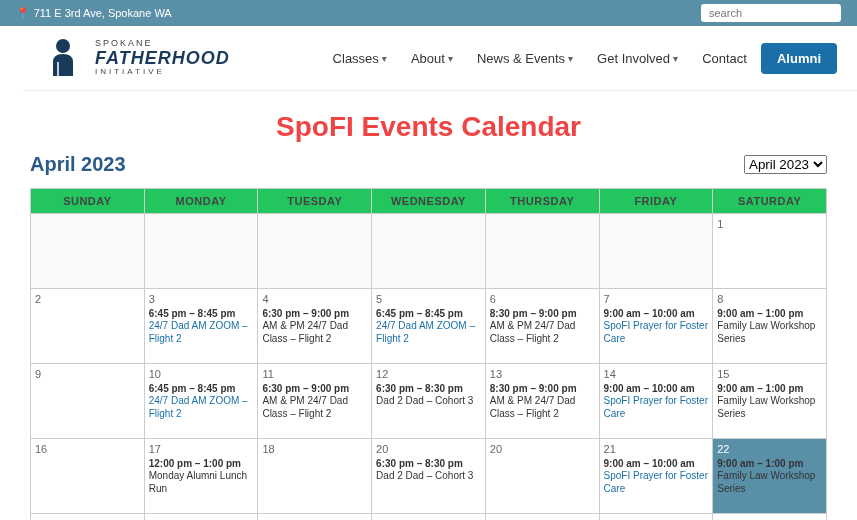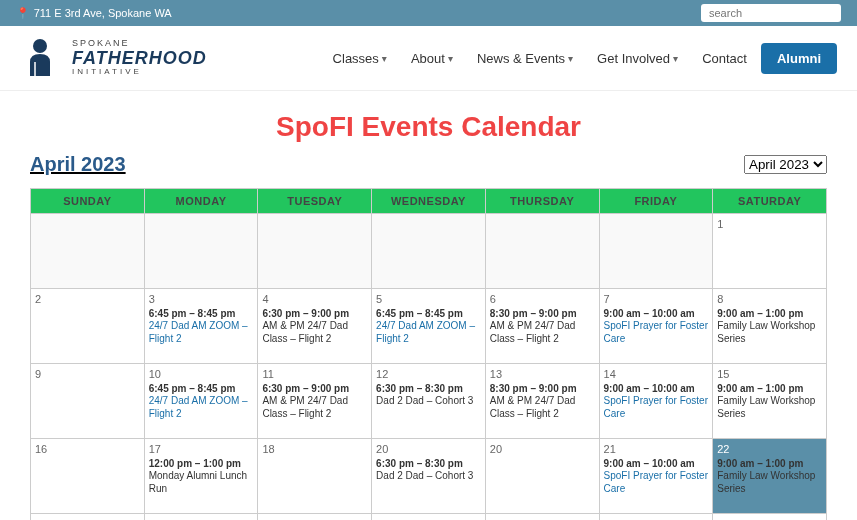--- a/index.html
+++ b/index.html
@@ -16,20 +16,21 @@
     .top-bar-address { color: #fff; font-size: 11px; display: flex; align-items: center; gap: 4px; }
     .top-bar-search input {
       padding: 3px 8px; border: none; border-radius: 3px; font-size: 11px; width: 140px; color: #666;
     }
 
     
     .header {
       display: flex; align-items: center; justify-content: space-between;
       padding: 8px 20px 8px 16px;
       border-bottom: 1px solid #eee;
+      margin-left: 23px;
     }
     .logo { display: flex; align-items: center; gap: 8px; }
     .logo-icon { width: 48px; height: 48px; }
     .logo-text { display: flex; flex-direction: column; line-height: 1.1; }
     .logo-text .spokane { font-size: 9px; color: #444; letter-spacing: 2px; text-transform: uppercase; }
     .logo-text .fatherhood { font-size: 18px; font-weight: 900; color: #1a3a5c; letter-spacing: 1px; text-transform: uppercase; font-style: italic; }
     .logo-text .initiative { font-size: 8px; color: #444; letter-spacing: 3px; text-transform: uppercase; }
 
     .nav { display: flex; align-items: center; gap: 4px; }
     .nav-item {
@@ -45,21 +46,20 @@
     
     .page-title-area { text-align: center; padding: 20px 0 10px; }
     .page-title { font-size: 28px; font-weight: bold; color: #ef4444; }
 
     
     .calendar-area { padding: 0 30px 20px; }
 
     .calendar-header {
       display: flex; align-items: center; justify-content: space-between;
       margin-bottom: 12px;
-      text-decoration: underline;
     }
     .calendar-month-label { font-size: 20px; font-weight: bold; color: #2a5a8a; }
 
     
     .cal-table { width: 100%; border-collapse: collapse; border: 1px solid #ccc; }
     .cal-table th {
       background: #22c55e; border: 1px solid #ccc; padding: 6px 4px;
       text-align: center; font-size: 11px; font-weight: bold; color: #444;
       text-transform: uppercase; letter-spacing: 0.5px;
     }

